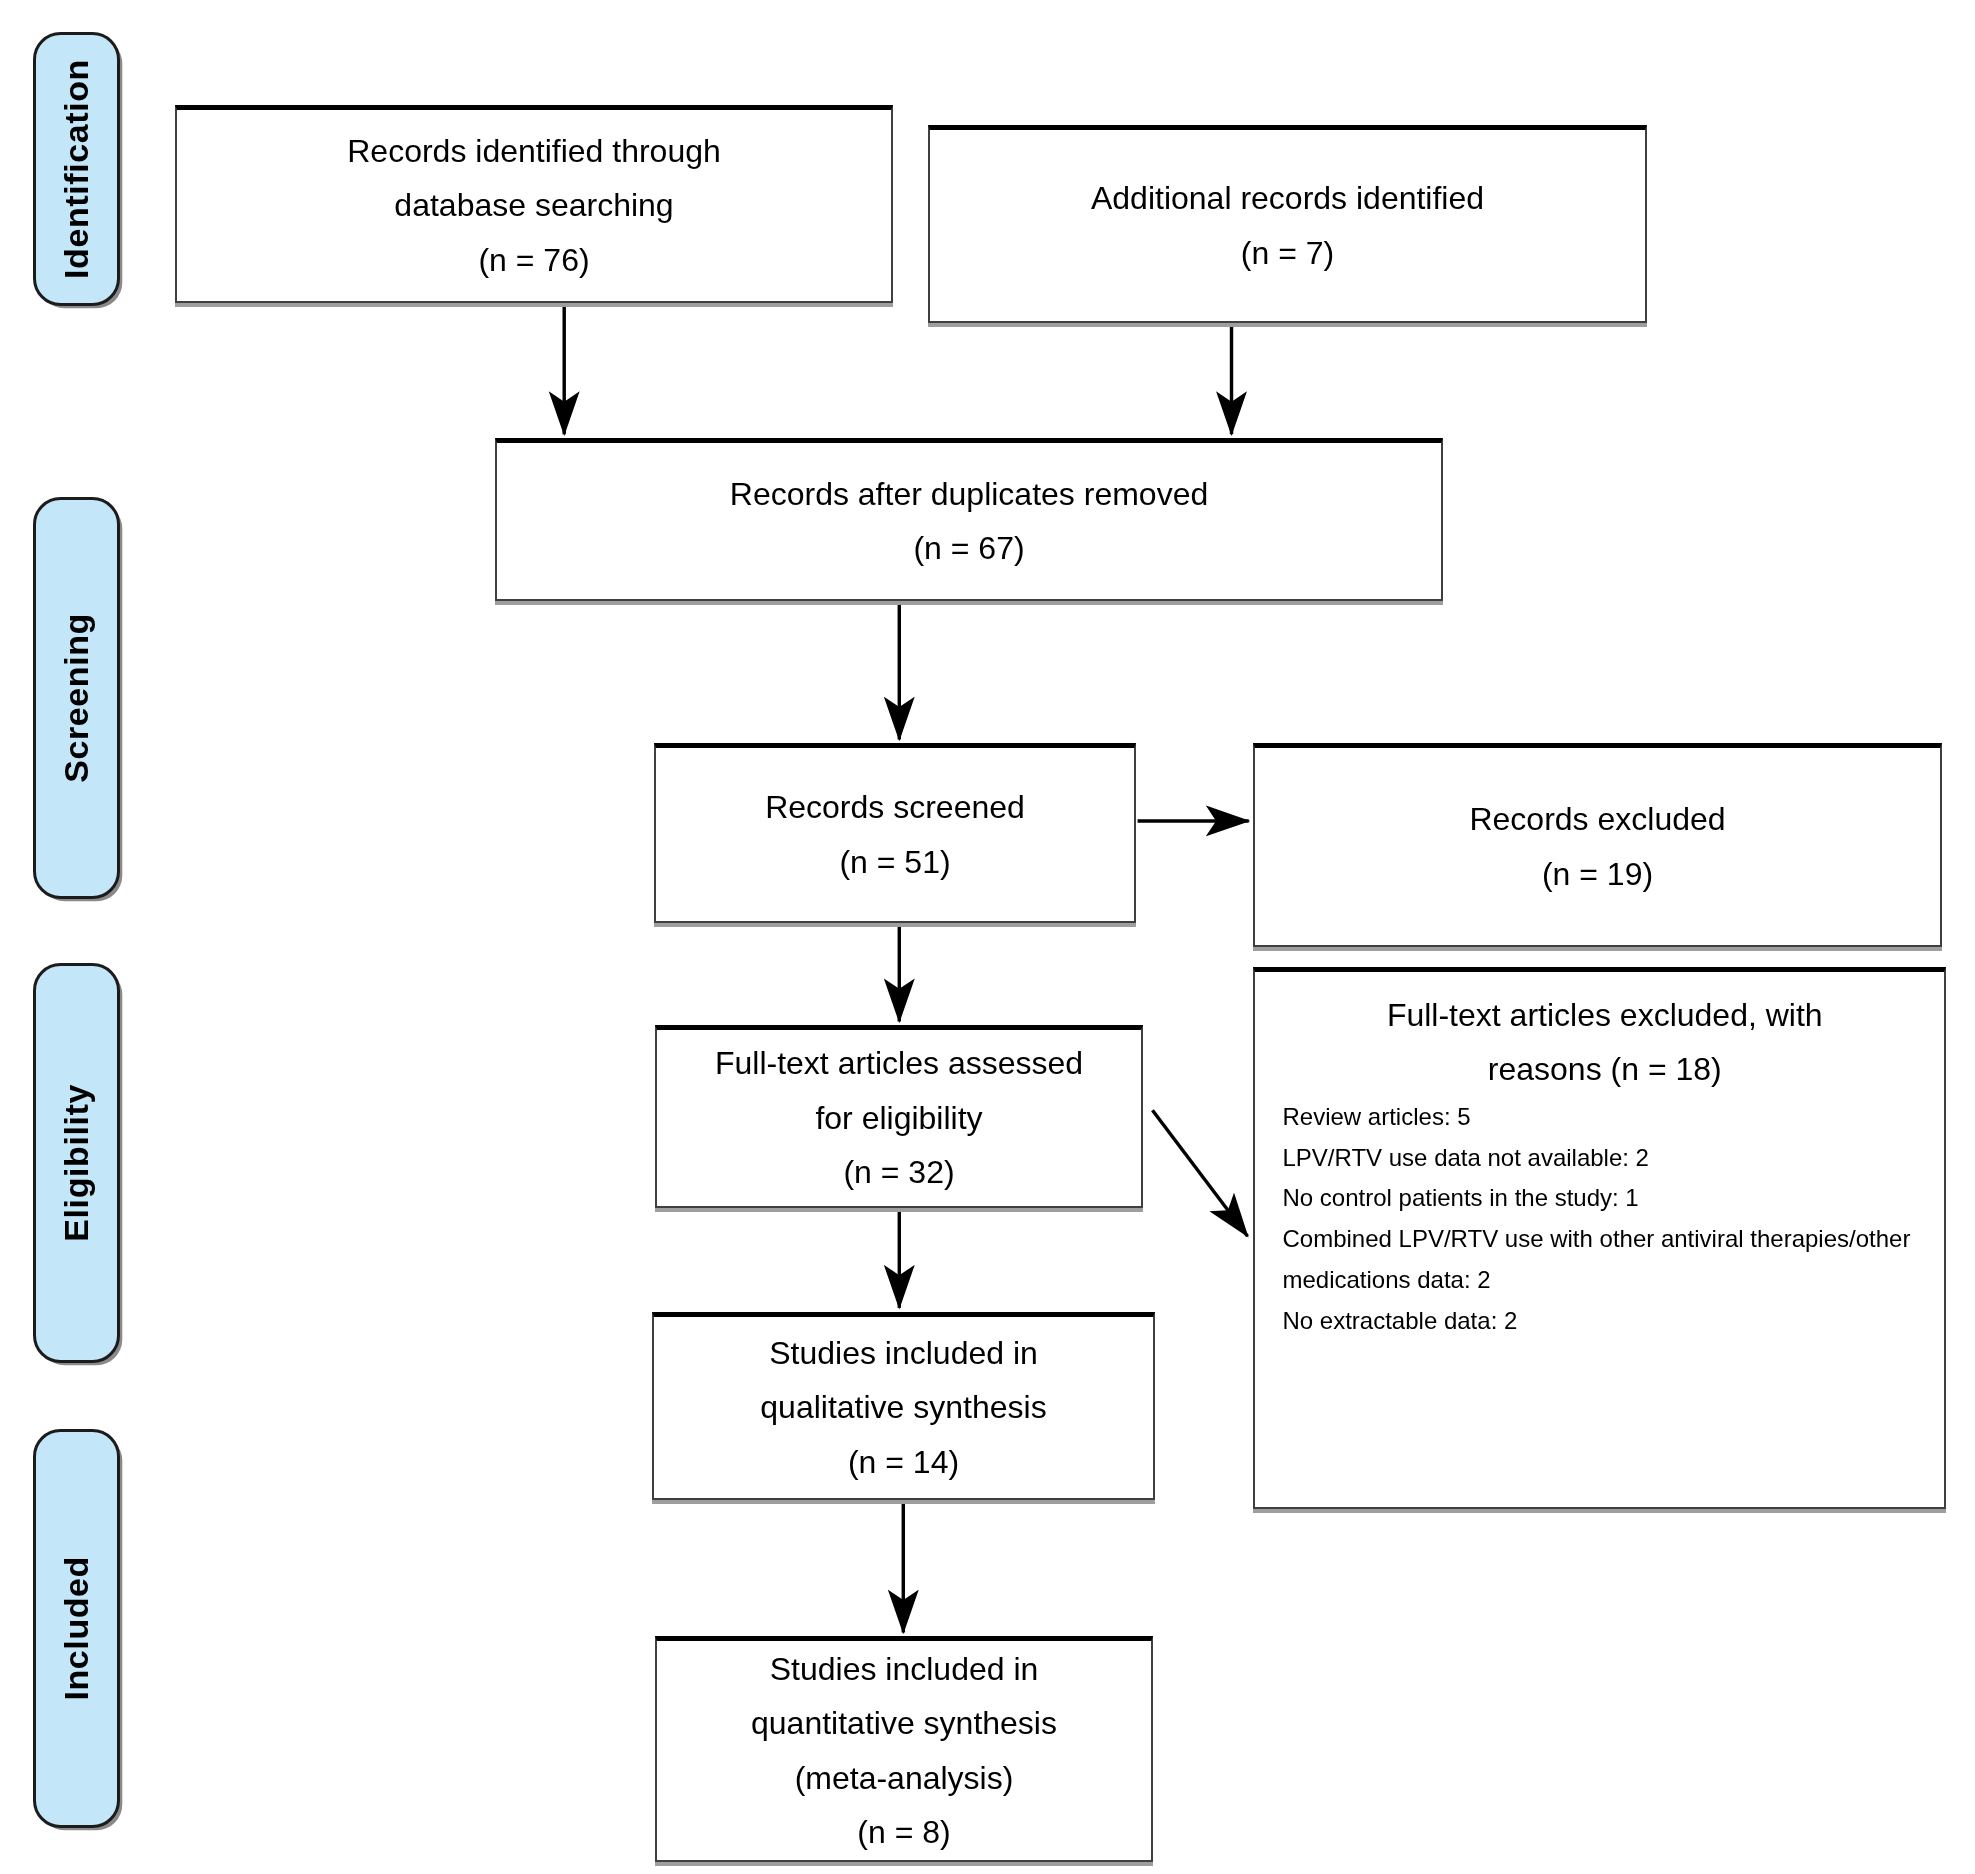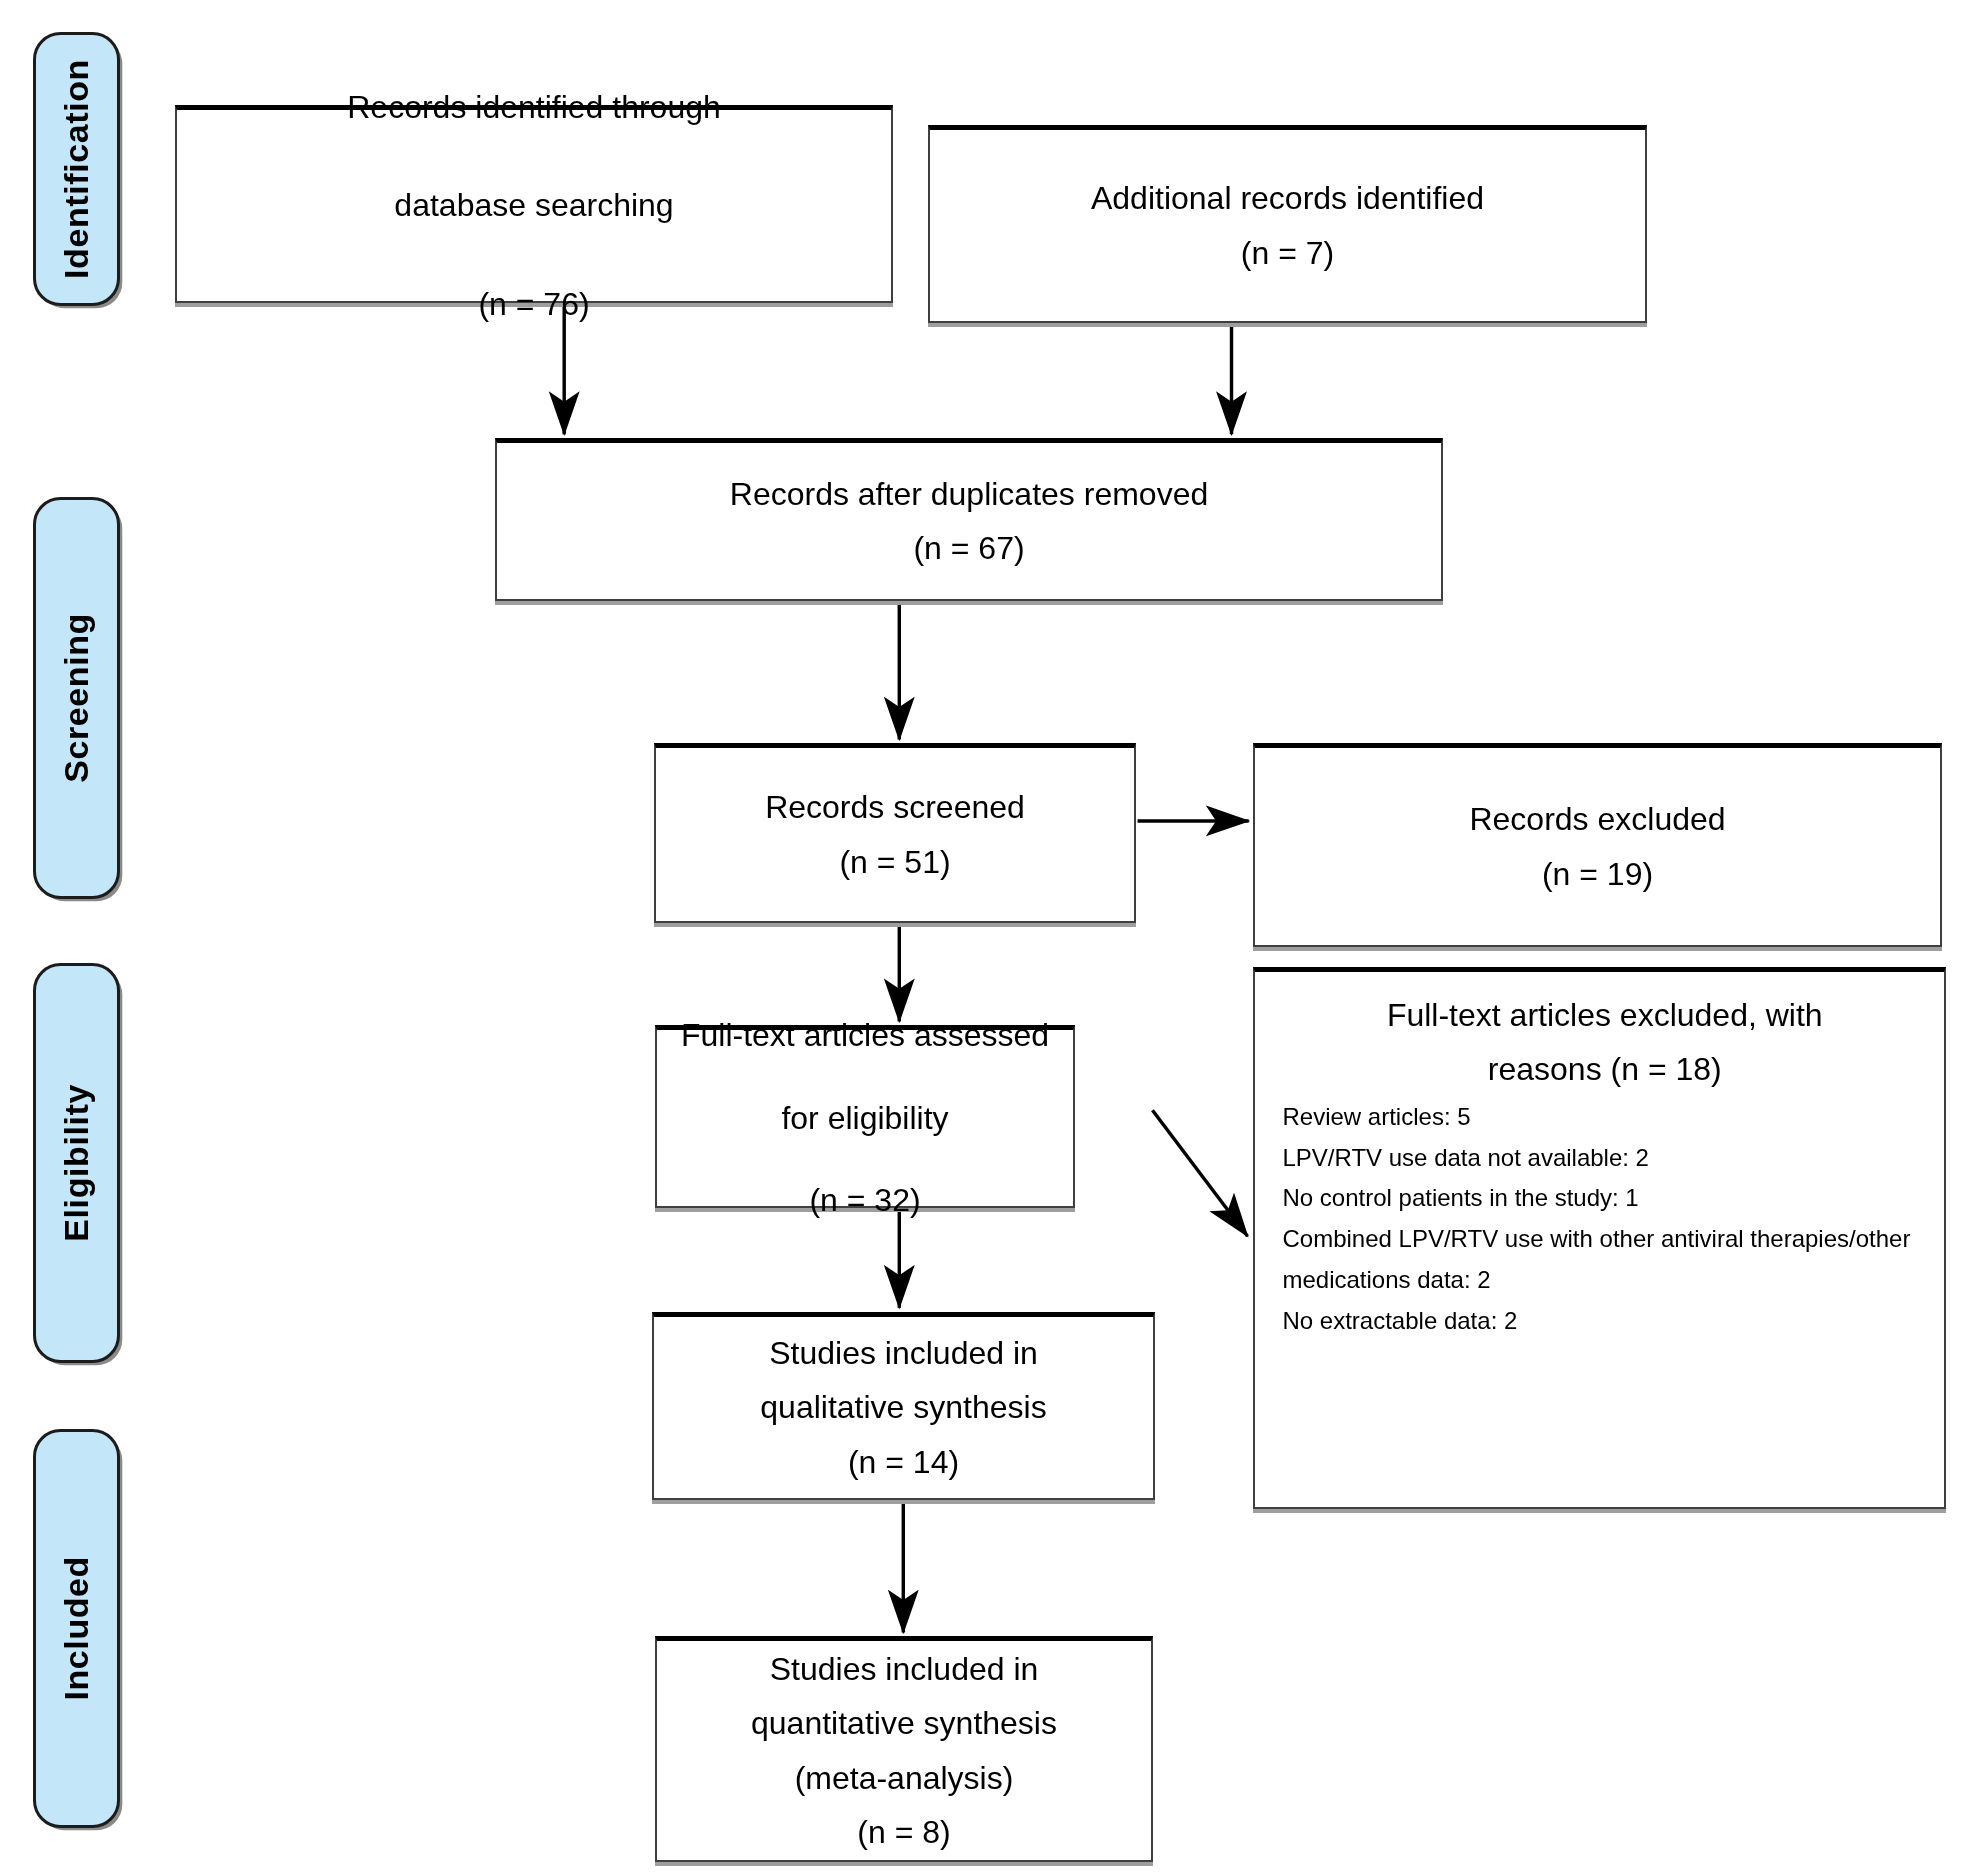--- a/index.html
+++ b/index.html
@@ -63,26 +63,26 @@
     justify-content: center;
     align-items: center;
     color: #000;
   }
   .line {
     font-size: 32px;
     line-height: 1.7;
     text-align: center;
     white-space: nowrap;
   }
-  .box.b-identified  { left: 175px;  top: 105px;  width: 718px; height: 198px; gap: 44px; }
+  .box.b-identified  { left: 175px;  top: 105px;  width: 718px; height: 198px; }
   .box.b-additional  { left: 928px; top: 105px;  width: 719px; height: 198px; margin-top: 20px; }
   .box.b-duplicates  { left: 495px;  top: 438px;  width: 948px; height: 163px; }
   .box.b-screened    { left: 654px; top: 743px; width: 482px;  height: 180px; }
   .box.b-excluded    { left: 1253px; top: 743px; width: 689px; height: 204px; }
-  .box.b-fulltext    { left: 655px; top: 1025px; width: 420px;  height: 183px; gap: 28px; }
+  .box.b-fulltext    { left: 655px; top: 1025px; width: 488px;  height: 183px; }
   .box.b-qualitative { left: 652px; top: 1312px; width: 503px;  height: 188px; }
   .box.b-quantitative{ left: 655px; top: 1636px; width: 498px;  height: 226px; }
 
   
   .box.b-reasons {
     left: 1253px; top: 967px; width: 693px; height: 542px;
     justify-content: flex-start;
     align-items: stretch;
     padding: 16px 17px 11.5px 27.5px;
   }

